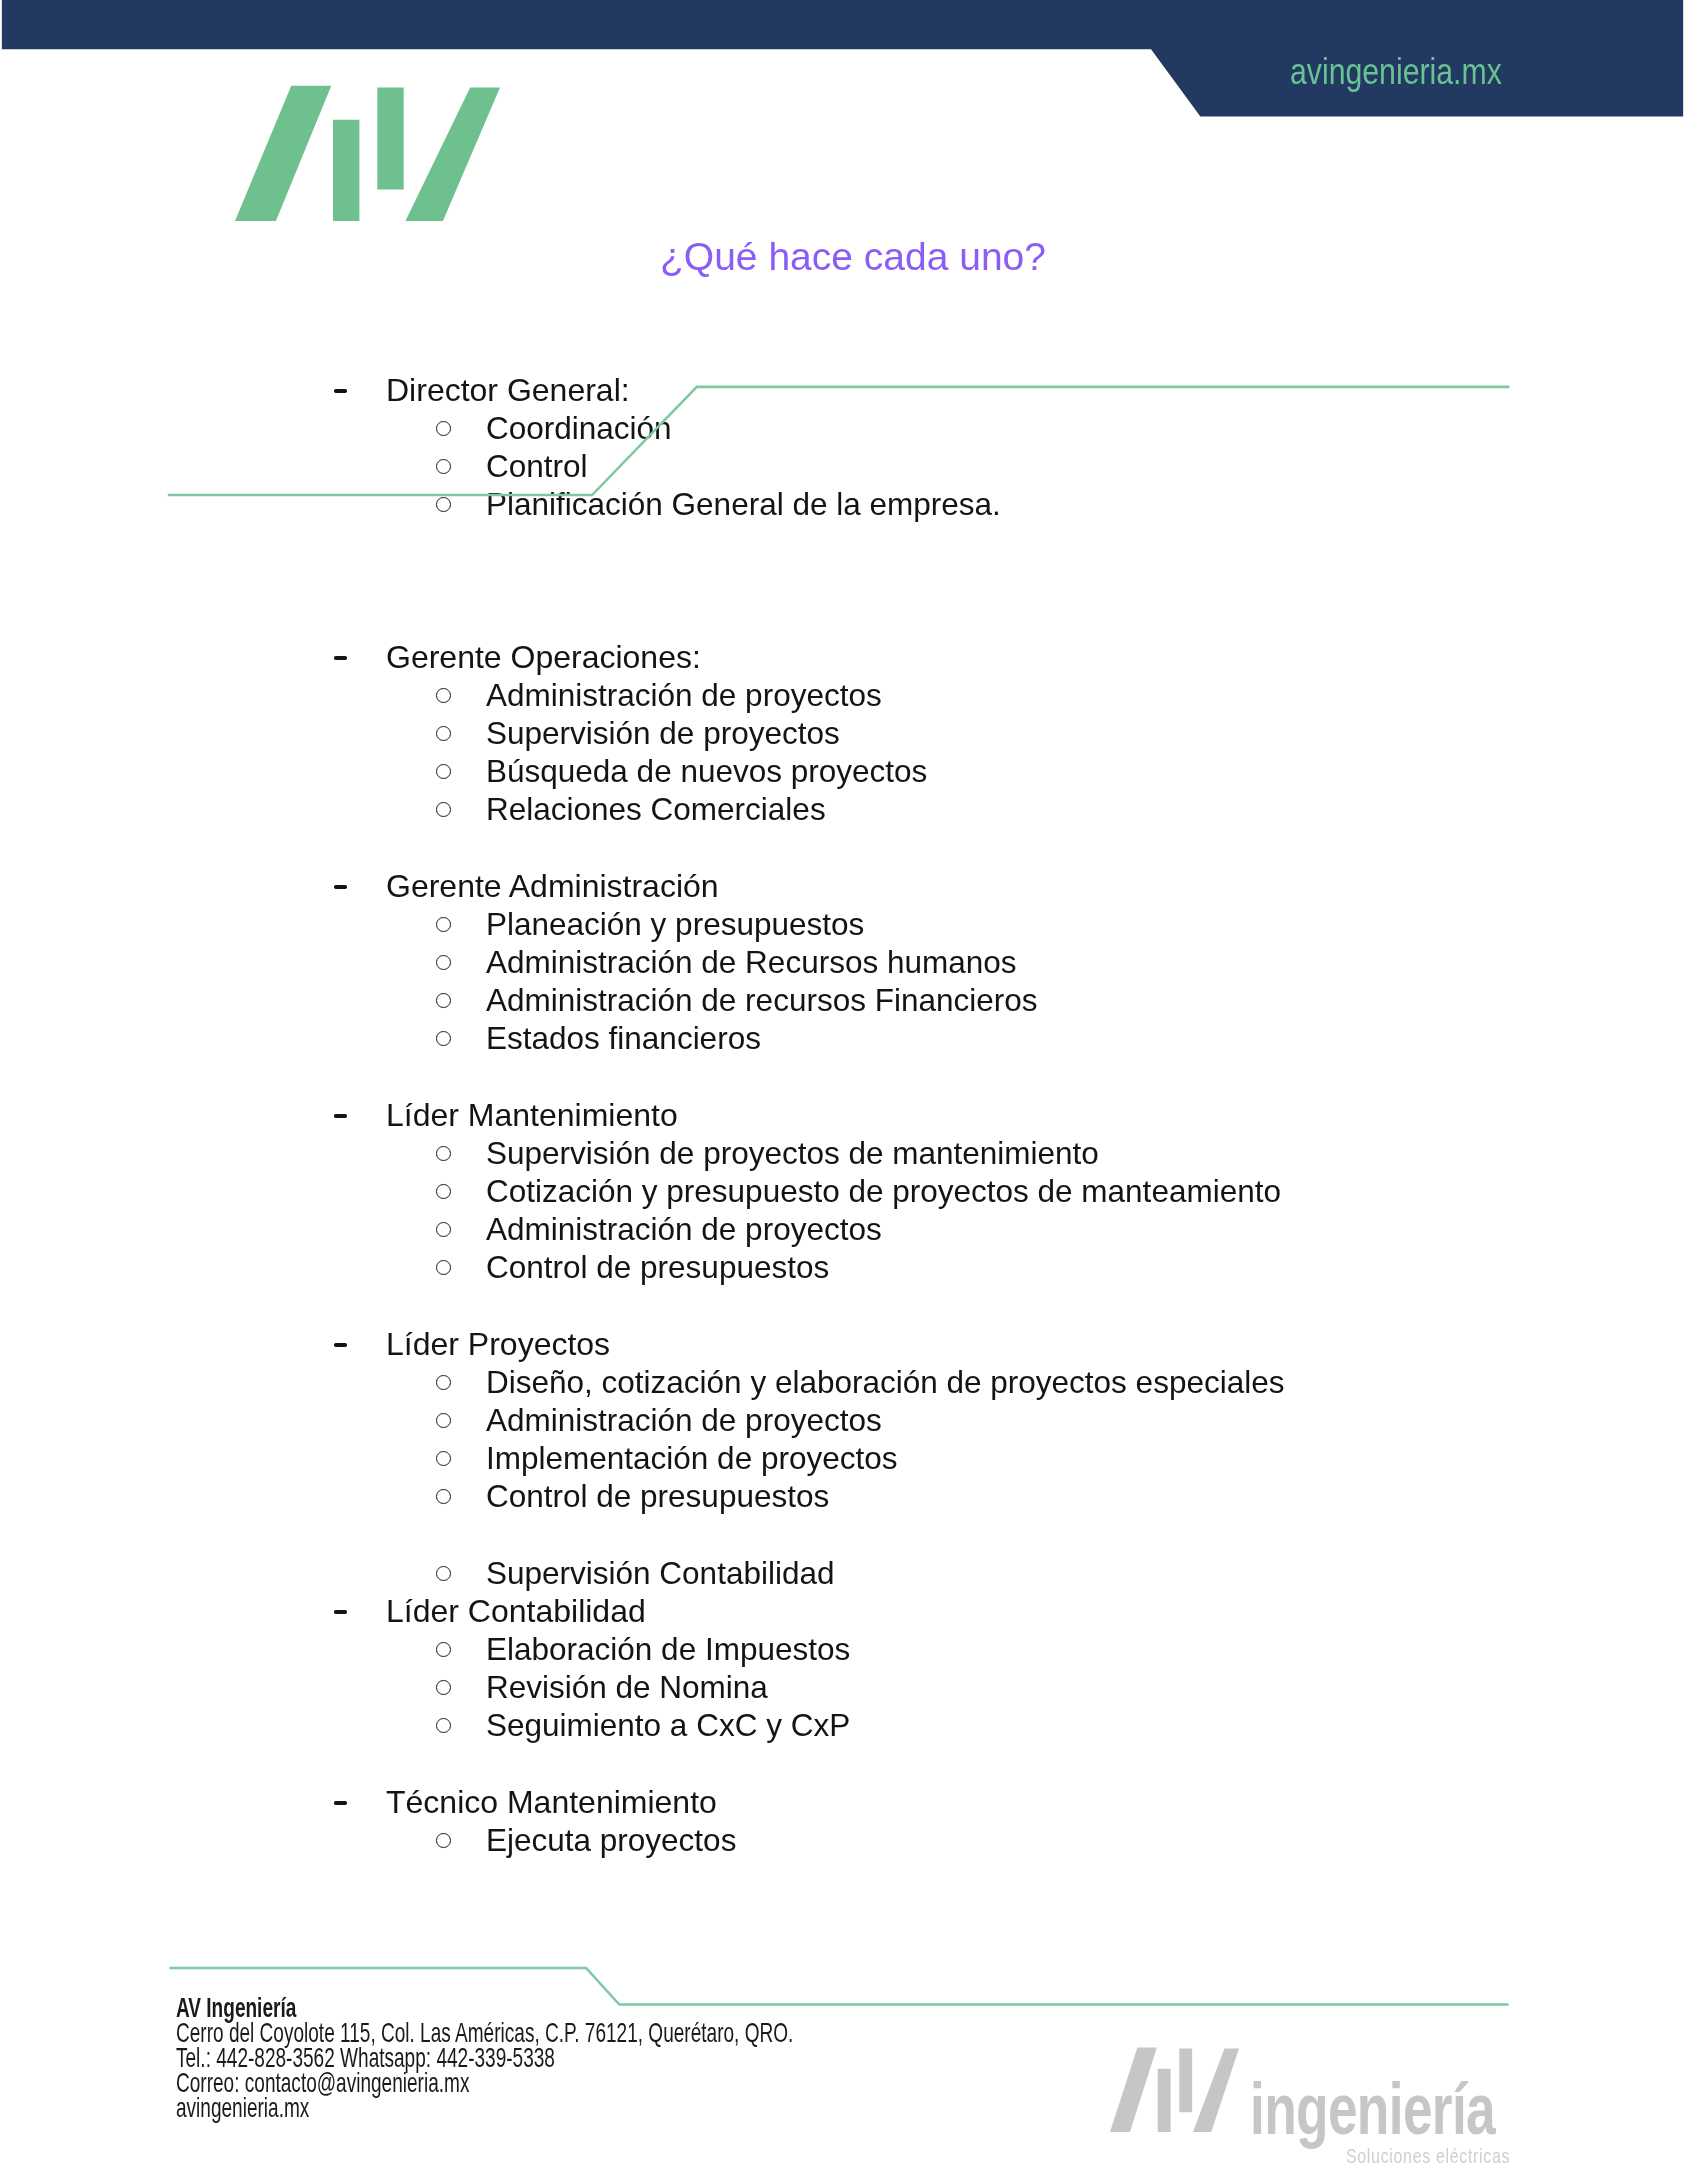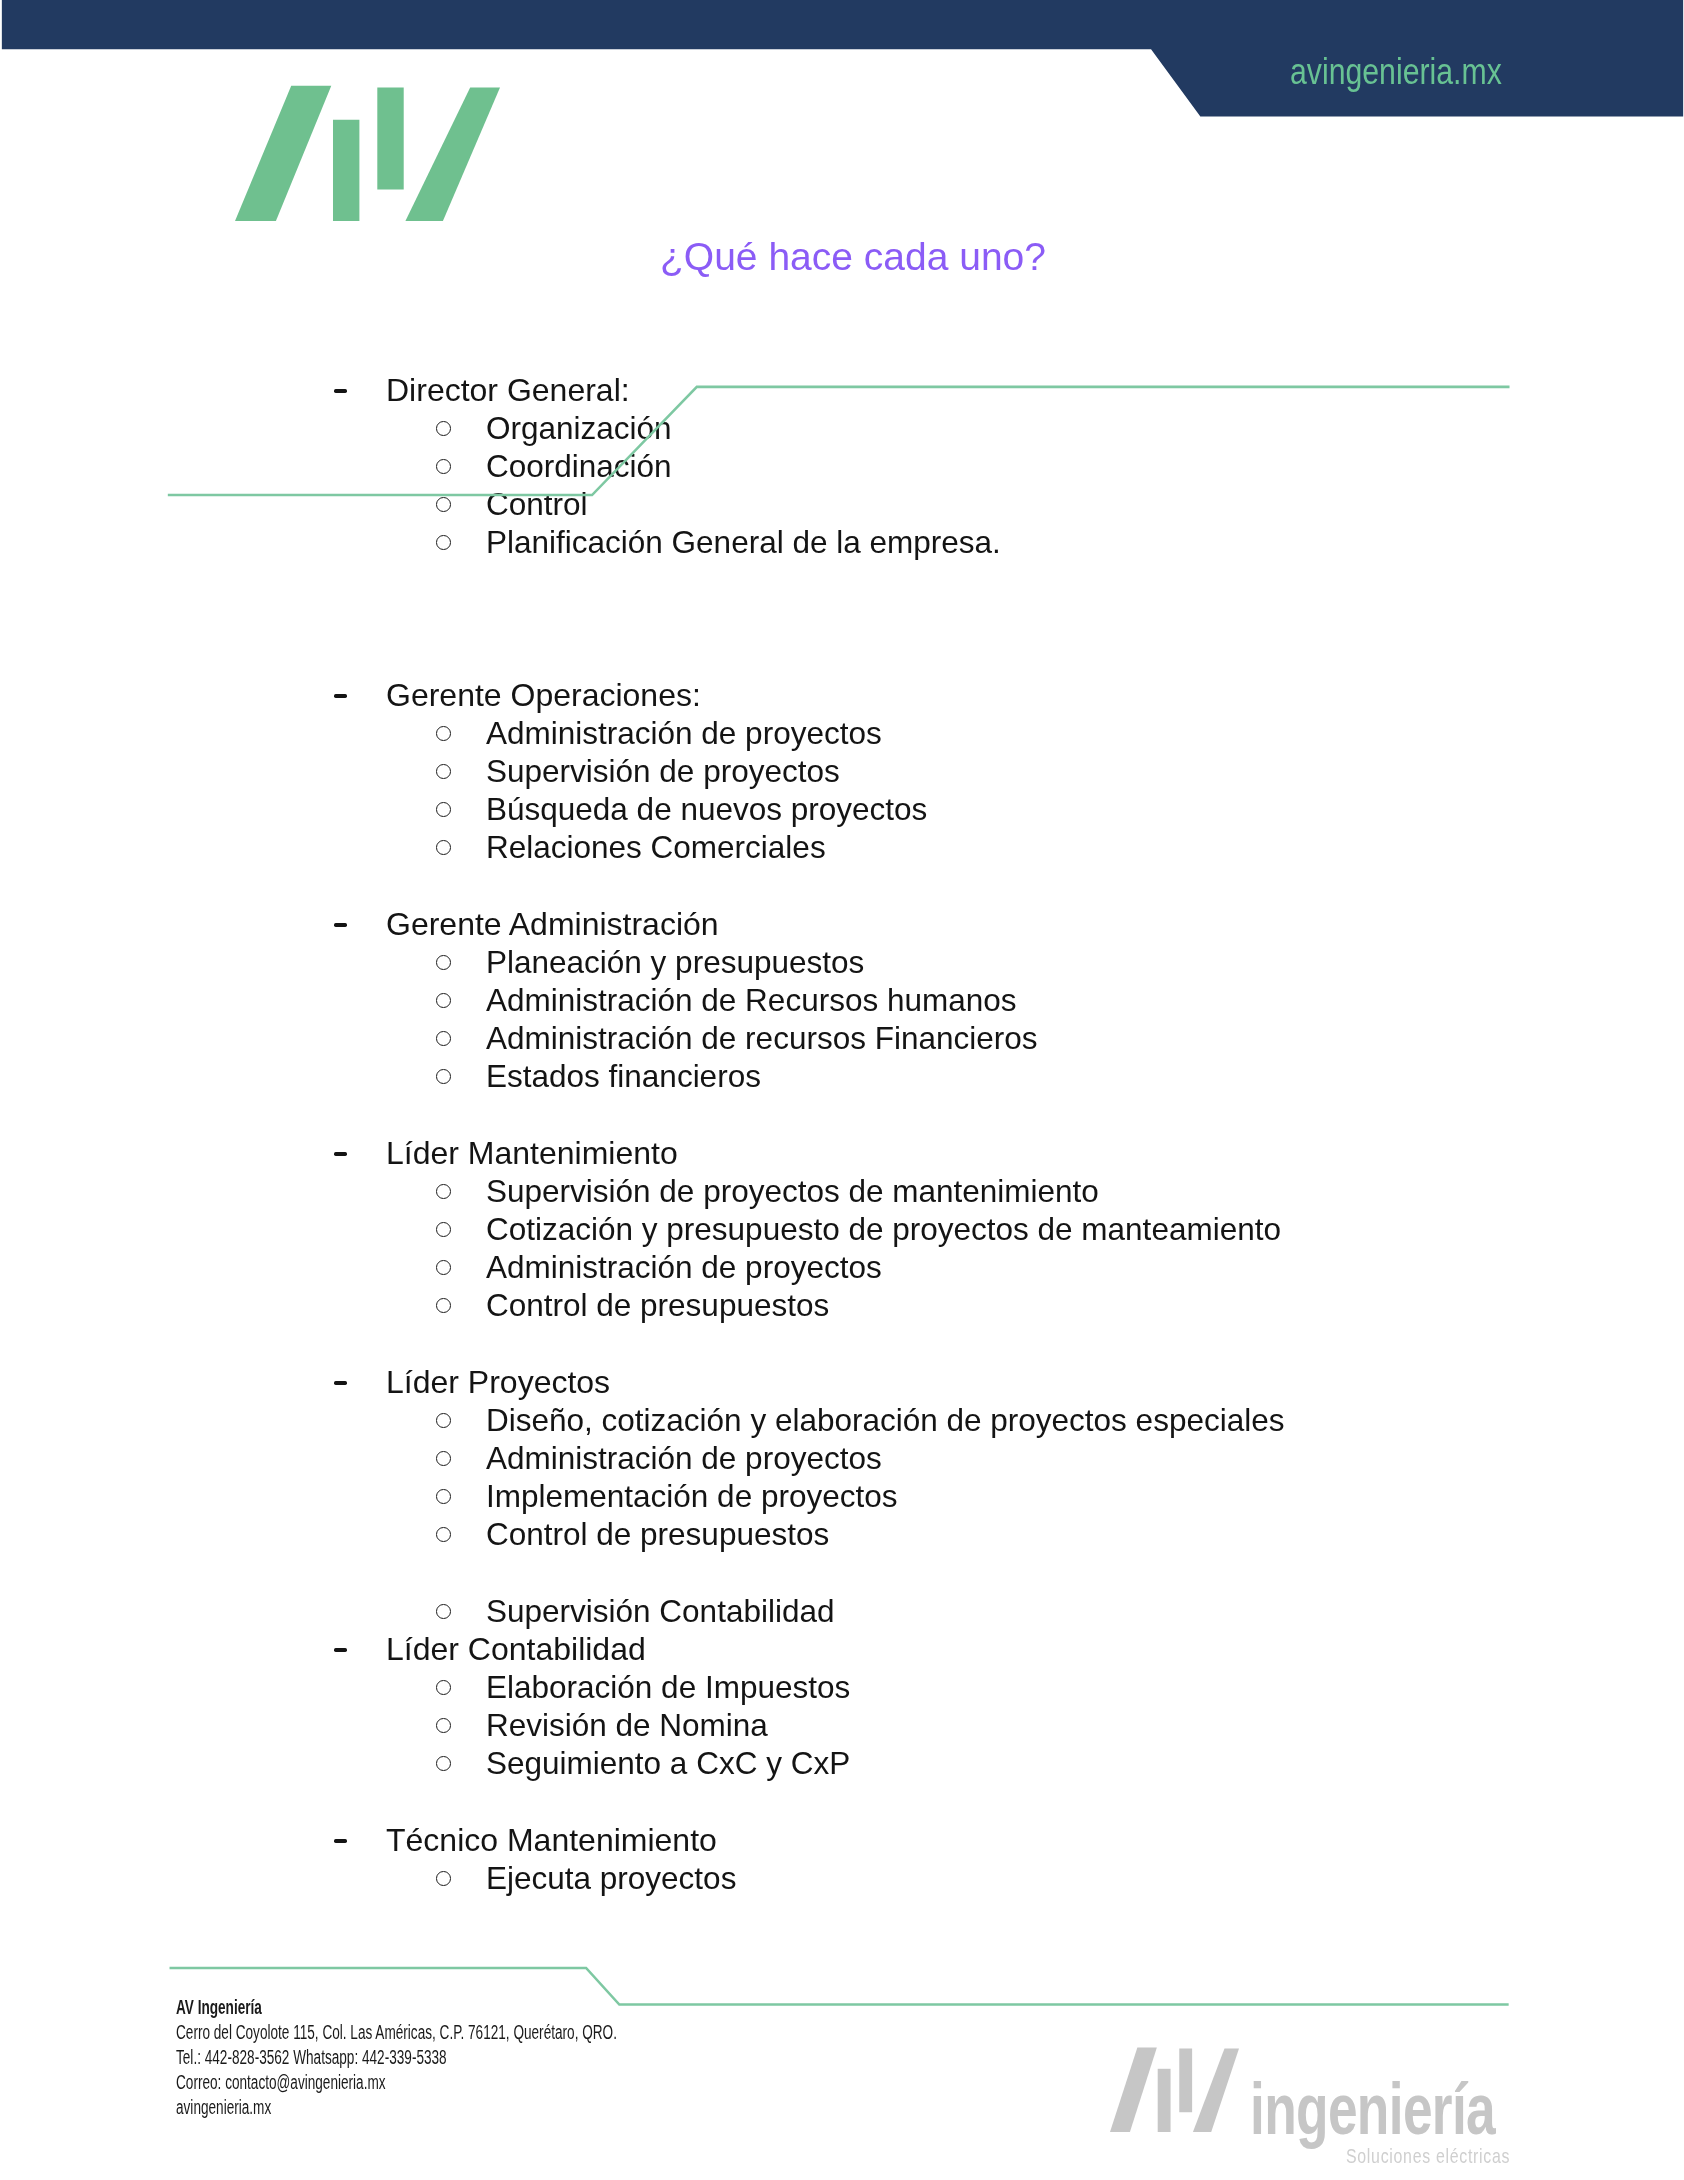--- a/index.html
+++ b/index.html
@@ -16,21 +16,21 @@
   
   .list{position:absolute;left:0;top:371px;width:1513px;}
   .block{margin:0 0 39px 0;}
   .block.first{margin-bottom:115px;}
   .line{position:relative;height:38px;display:flex;align-items:center;}
   .line .mtxt{position:absolute;left:386px;font-size:32px;color:#141414;white-space:nowrap;}
   .line .stxt{position:absolute;left:486px;font-size:31.5px;color:#141414;white-space:nowrap;}
   .dash{position:absolute;left:334px;top:18px;width:12.8px;height:4.3px;background:#141414;border-radius:1.7px;}
   .circ{position:absolute;left:436px;top:12px;width:12.8px;height:12.8px;border:1.7px solid #1c1c1c;border-radius:50%;}
   
-  .ftr{position:absolute;left:176px;top:1995px;font-size:20px;line-height:25px;color:#1a1a1a;}
+  .ftr{position:absolute;left:176px;top:1995px;font-size:28px;line-height:25px;color:#1a1a1a;}
   .ftr .fl{display:block;white-space:nowrap;transform:scaleX(.68);transform-origin:left top;}
   .ftr .fl.b{font-weight:bold;}
   .logo-bot{position:absolute;left:1110px;top:2047px;width:129px;height:85px;}
   .wordmark{position:absolute;left:1250px;top:2068px;font-size:72px;font-weight:bold;
             letter-spacing:-0.9px;color:#c6c6c6;white-space:nowrap;
             transform:scaleX(.74);transform-origin:left top;}
   .tagline{position:absolute;left:1346px;top:2145px;font-size:20.4px;color:#cfcfcf;white-space:nowrap;
            transform:scaleX(.78);transform-origin:left top;letter-spacing:0.9px;}
 </style>
 </head>
@@ -57,24 +57,20 @@
 
   <div class="list">
 
     <div class="block first">
       <div class="line">
         <span class="dash"></span>
         <span class="mtxt">Director General:</span>
       </div>
       <div class="line">
           <span class="circ"></span>
-          <span class="stxt">Organización</span>
-        </div>
-      <div class="line">
-          <span class="circ"></span>
           <span class="stxt">Coordinación</span>
         </div>
       <div class="line">
           <span class="circ"></span>
           <span class="stxt">Control</span>
         </div>
       <div class="line">
           <span class="circ"></span>
           <span class="stxt">Planificación General de la empresa.</span>
         </div>

